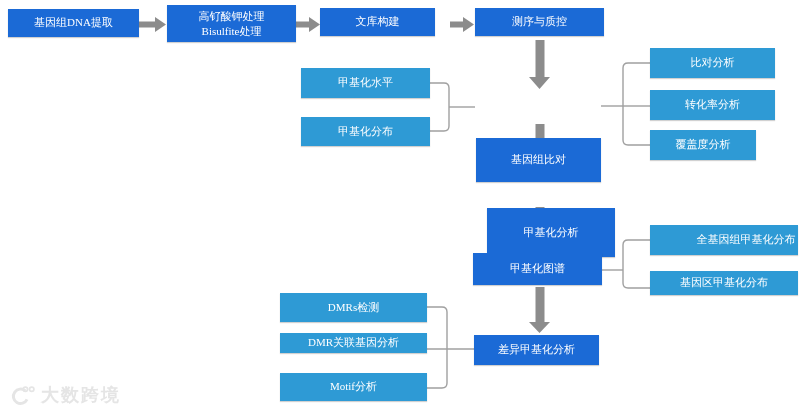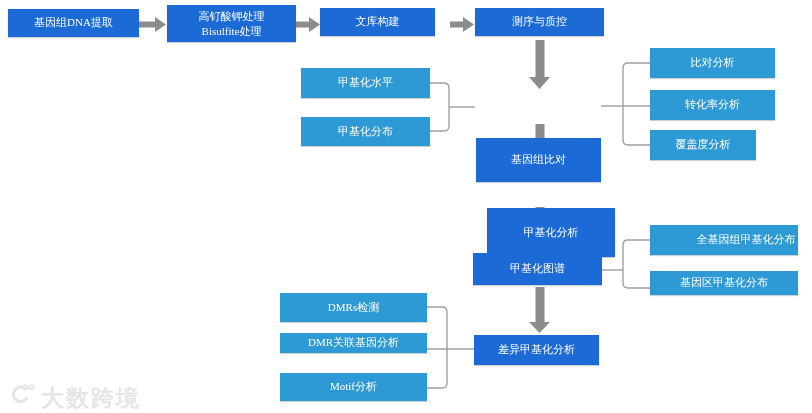--- a/index.html
+++ b/index.html
@@ -18,22 +18,22 @@
   .node{
     position:absolute;box-sizing:border-box;z-index:1;
     display:flex;flex-direction:column;align-items:center;justify-content:center;
     color:#fff;font-size:11px;line-height:1.2;text-align:center;
     box-shadow:0 1px 1px rgba(0,0,0,0.18);
   }
   .primary{background:var(--primary_blue);}
   .secondary{background:var(--secondary_blue);}
   .two-line{font-size:11px;line-height:1.3;}
   #watermark{
-    position:absolute;left:8px;top:383px;z-index:2;display:flex;align-items:flex-start;gap:5px;
-    color:var(--watermark_gray);font-size:23px;font-weight:bold;letter-spacing:2px;
+    position:absolute;left:8px;top:383px;z-index:2;display:flex;align-items:flex-end;gap:5px;
+    color:var(--watermark_gray);font-size:18px;font-weight:bold;letter-spacing:2px;
     font-family:"Liberation Sans","DejaVu Sans",sans-serif;
   }
 </style>
 </head>
 <body>
 
 <div id="canvas">
 
   <svg id="wires" width="812" height="413" viewBox="0 0 812 413">
 

